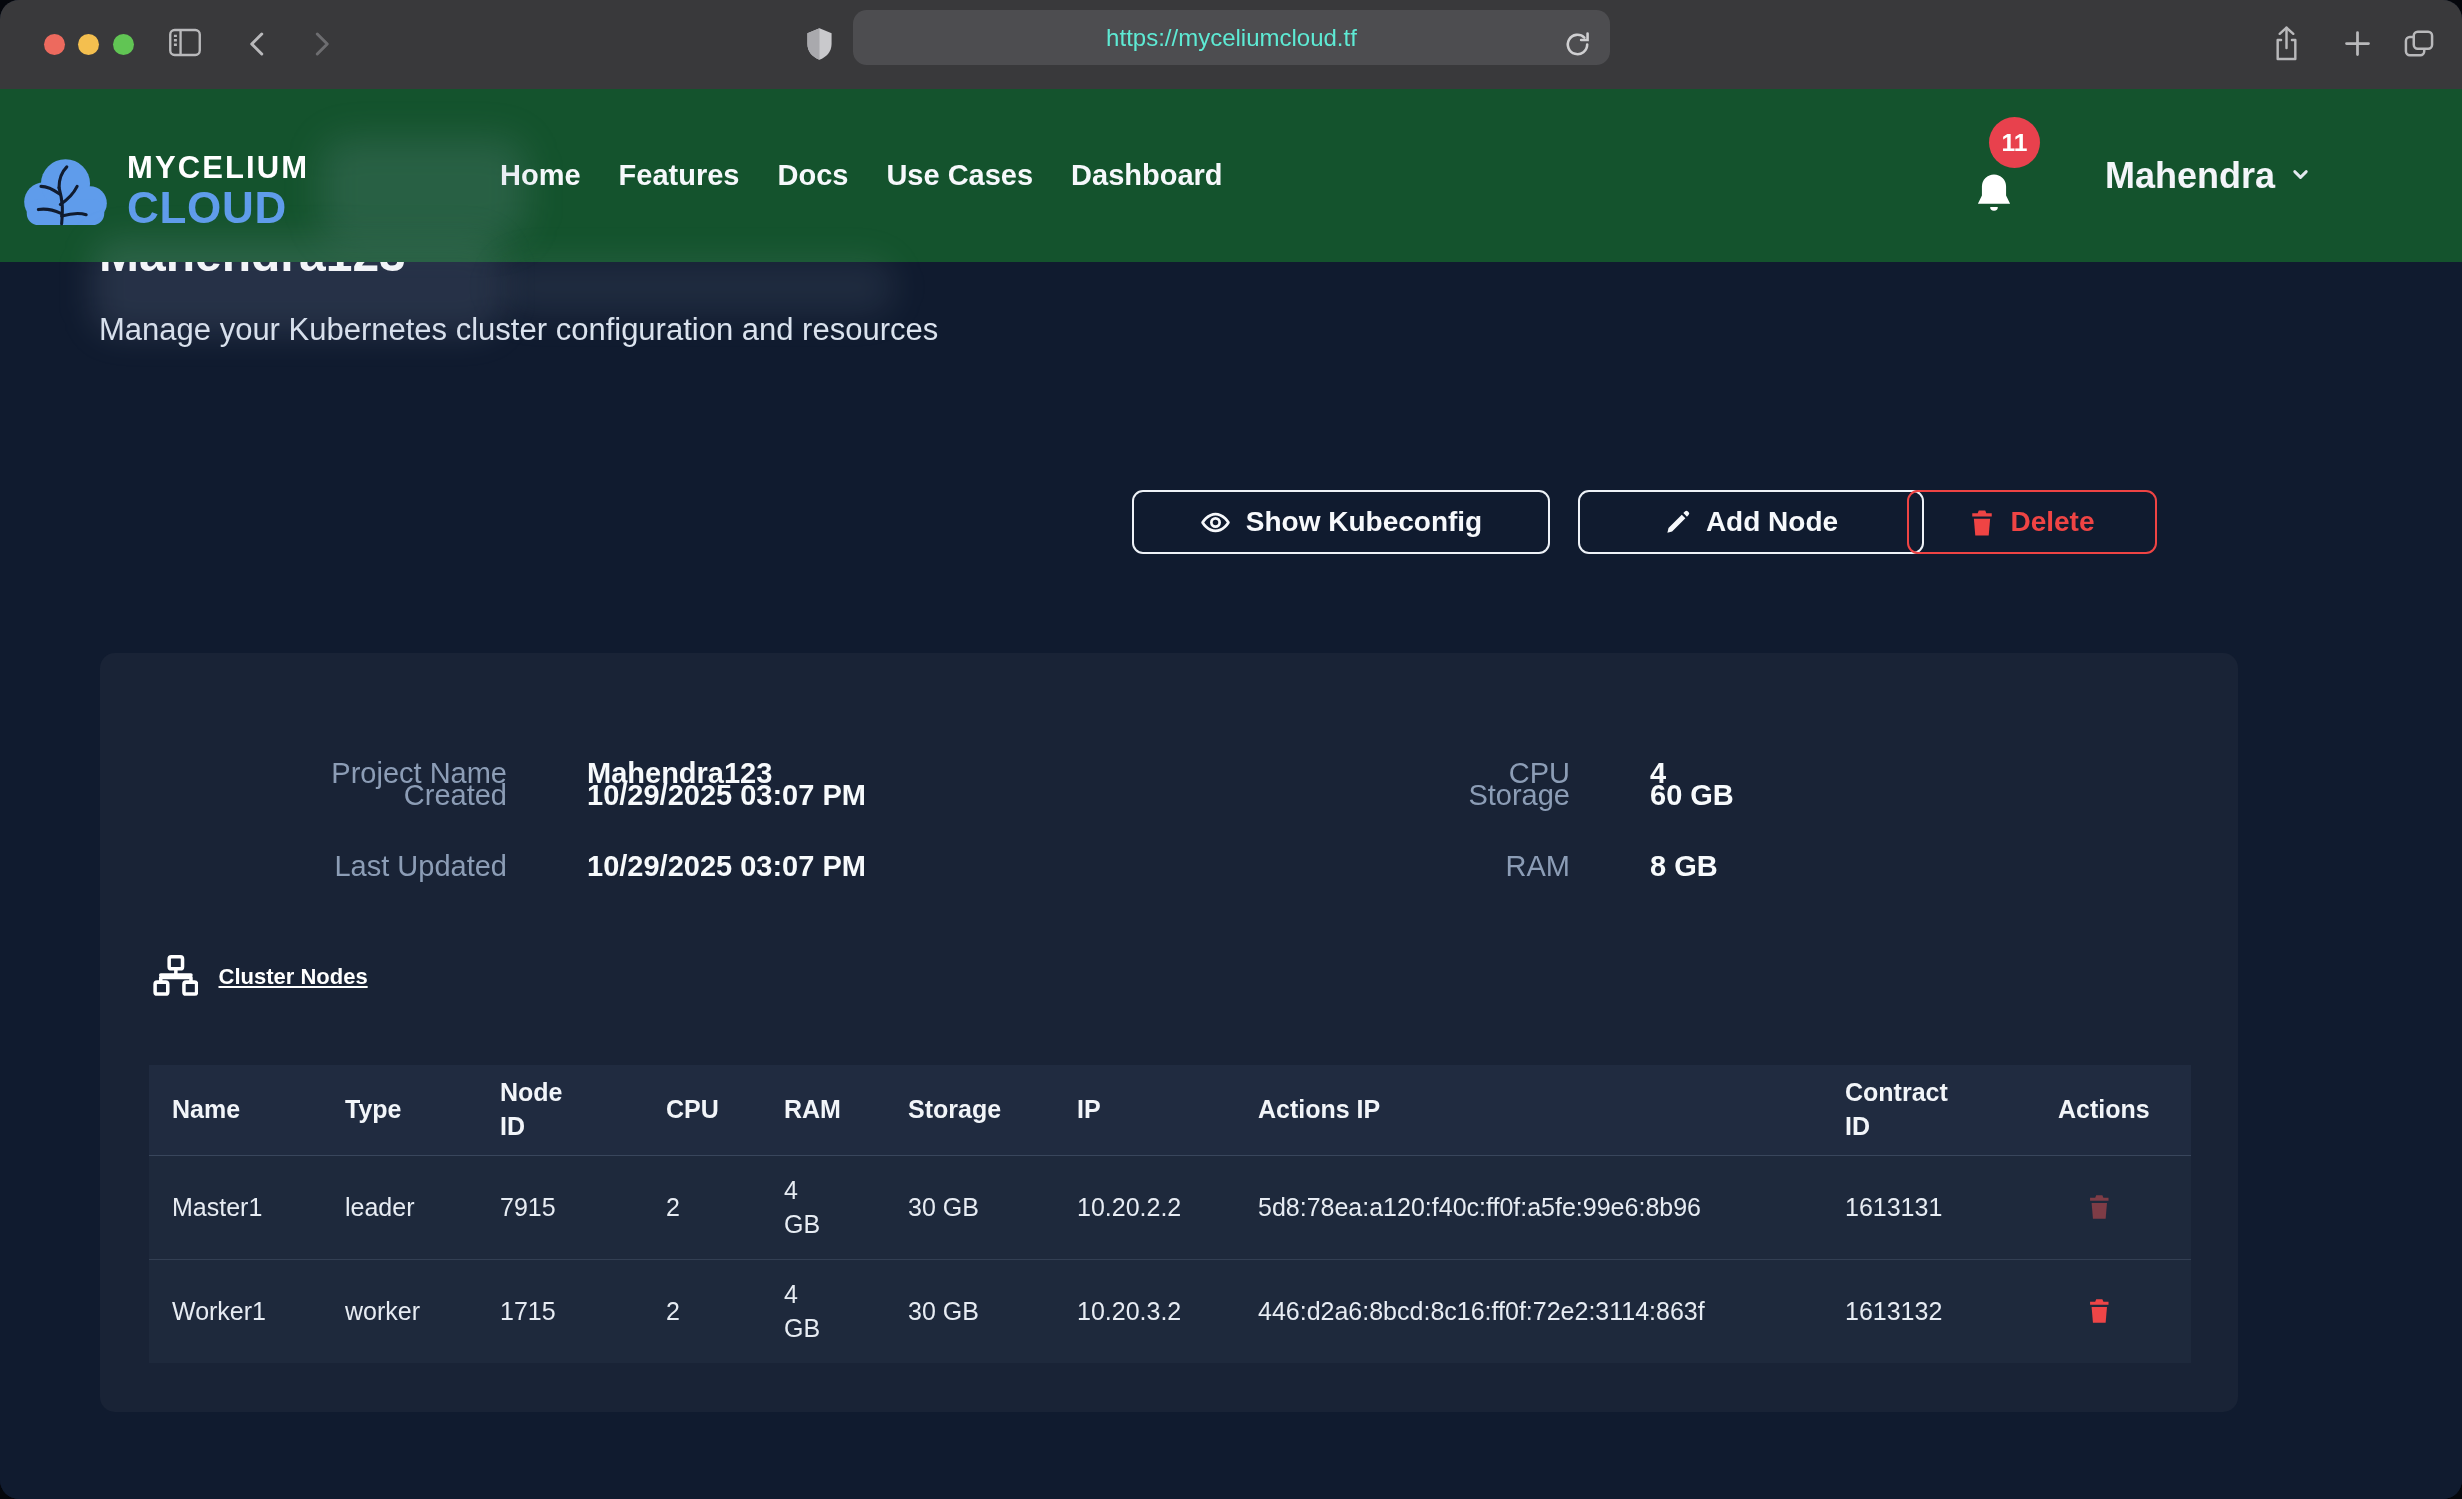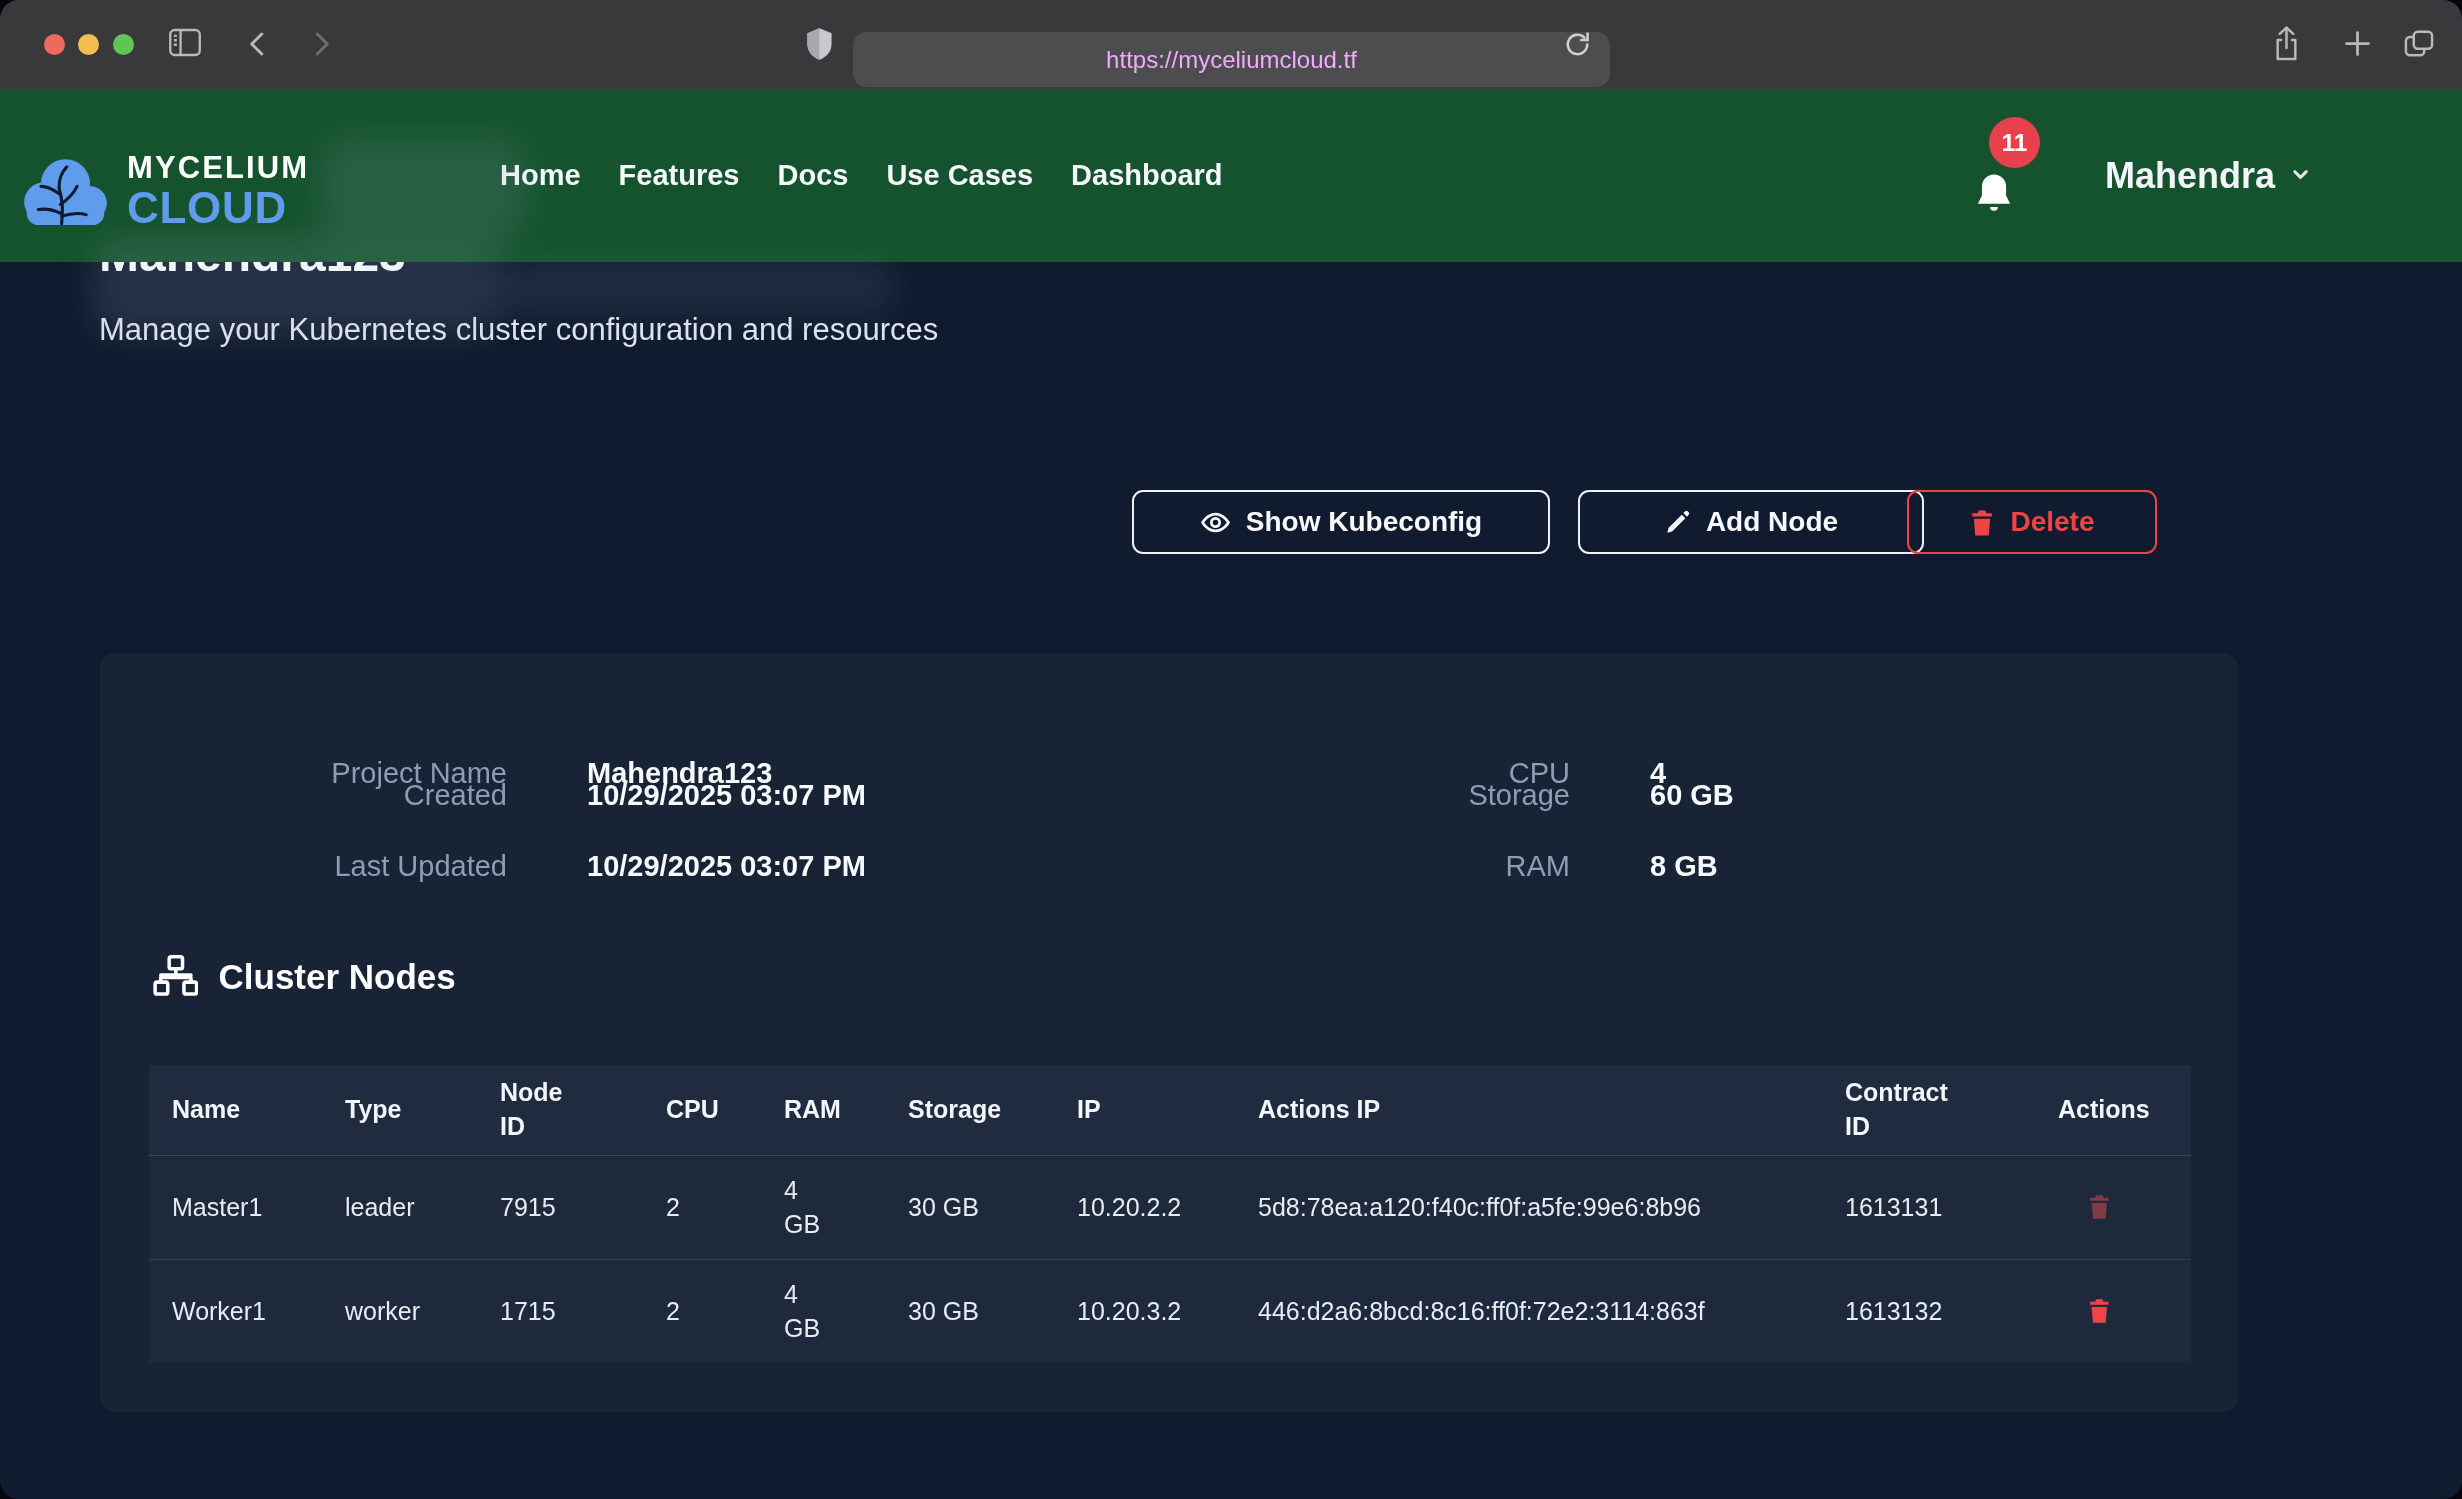--- a/index.html
+++ b/index.html
@@ -15,22 +15,22 @@
   .tl{position:absolute;top:34px;width:21px;height:21px;border-radius:50%;}
   .tl-red{left:44px;background:#ed6a5e;}
   .tl-yellow{left:78px;background:#f4bf4f;}
   .tl-green{left:113px;background:#61c554;}
   .chrome-ic{position:absolute;color:#b9b9bb;}
   .chrome-ic svg{display:block;}
   .ic-sidebar{left:167px;top:27px;}
   .ic-back{left:243px;top:29px;}
   .ic-fwd{left:306px;top:29px;color:#6d6d70;}
   .ic-shield{left:805px;top:26px;color:#c9c9cc;}
-  .urlbar{position:absolute;left:853px;top:32px;width:757px;height:55px;background:#4d4d50;border-radius:13.7px;
-    display:flex;align-items:center;justify-content:center;color:#f0abfc;font-size:24px;}
+  .urlbar{position:absolute;left:853px;top:10px;width:757px;height:55px;background:#4d4d50;border-radius:13.7px;
+    display:flex;align-items:center;justify-content:center;color:#5eead4;font-size:24px;}
   .ic-refresh{position:absolute;left:1562px;top:29px;color:#cfcfd1;}
   .ic-share{left:2270px;top:24.6px;}
   .ic-plus{left:2341px;top:27px;}
   .ic-tabs{left:2402px;top:27px;}
 
   
   .app{position:absolute;top:89px;left:0;right:0;bottom:0;background:#101b2f;}
 
   .navbar{position:absolute;top:0;left:0;right:0;height:173px;background:#14532d;z-index:10;}
   .logo{position:absolute;left:19px;top:63px;display:flex;align-items:flex-start;gap:15px;cursor:pointer;}
@@ -67,21 +67,21 @@
   .card{position:absolute;left:100px;top:564px;width:2138px;height:759px;background:#192336;border-radius:15px;}
 
   .info-label{position:absolute;width:287px;text-align:right;font-size:29px;color:#8c9db6;}
   .info-value{position:absolute;font-size:29px;font-weight:600;color:#f7fafc;}
   .il-left{left:120px;}  .iv-left{left:487px;}
   .il-right{left:1183px;} .iv-right{left:1550px;}
   .irow0{top:56px;margin-top:48px;} .irow1{top:126px;} .irow2{top:197px;}
 
   .nodes-head{position:absolute;left:53px;top:301px;display:flex;align-items:center;gap:20.5px;}
   .nodes-head svg{display:block;color:#ffffff;}
-  .nodes-title{font-size:35px;font-weight:700;color:#ffffff;}
+  .nodes-title{font-size:22px;font-weight:700;color:#ffffff;text-decoration:underline;}
 
   .tbl{position:absolute;left:49px;top:412px;width:2042px;}
   .tr{display:grid;grid-template-columns:173px 155px 166px 118px 124px 169px 181px 587px 213px 155px;align-items:center;}
   .thead{height:90px;background:#202b40;border-bottom:1.4px solid #39465c;font-size:25px;font-weight:700;color:#f2f5f9;}
   .trow{height:103px;background:#1e293c;font-size:25px;color:#e7ecf3;}
   .trow + .trow{border-top:1.4px solid #333f53;}
   .tr > div{padding-left:23px;line-height:1.35;box-sizing:border-box;}
   .thead .c3{padding-right:57px;}
   .thead .c9{padding-right:57px;}
   .trow  .c5{padding-right:55px;}

